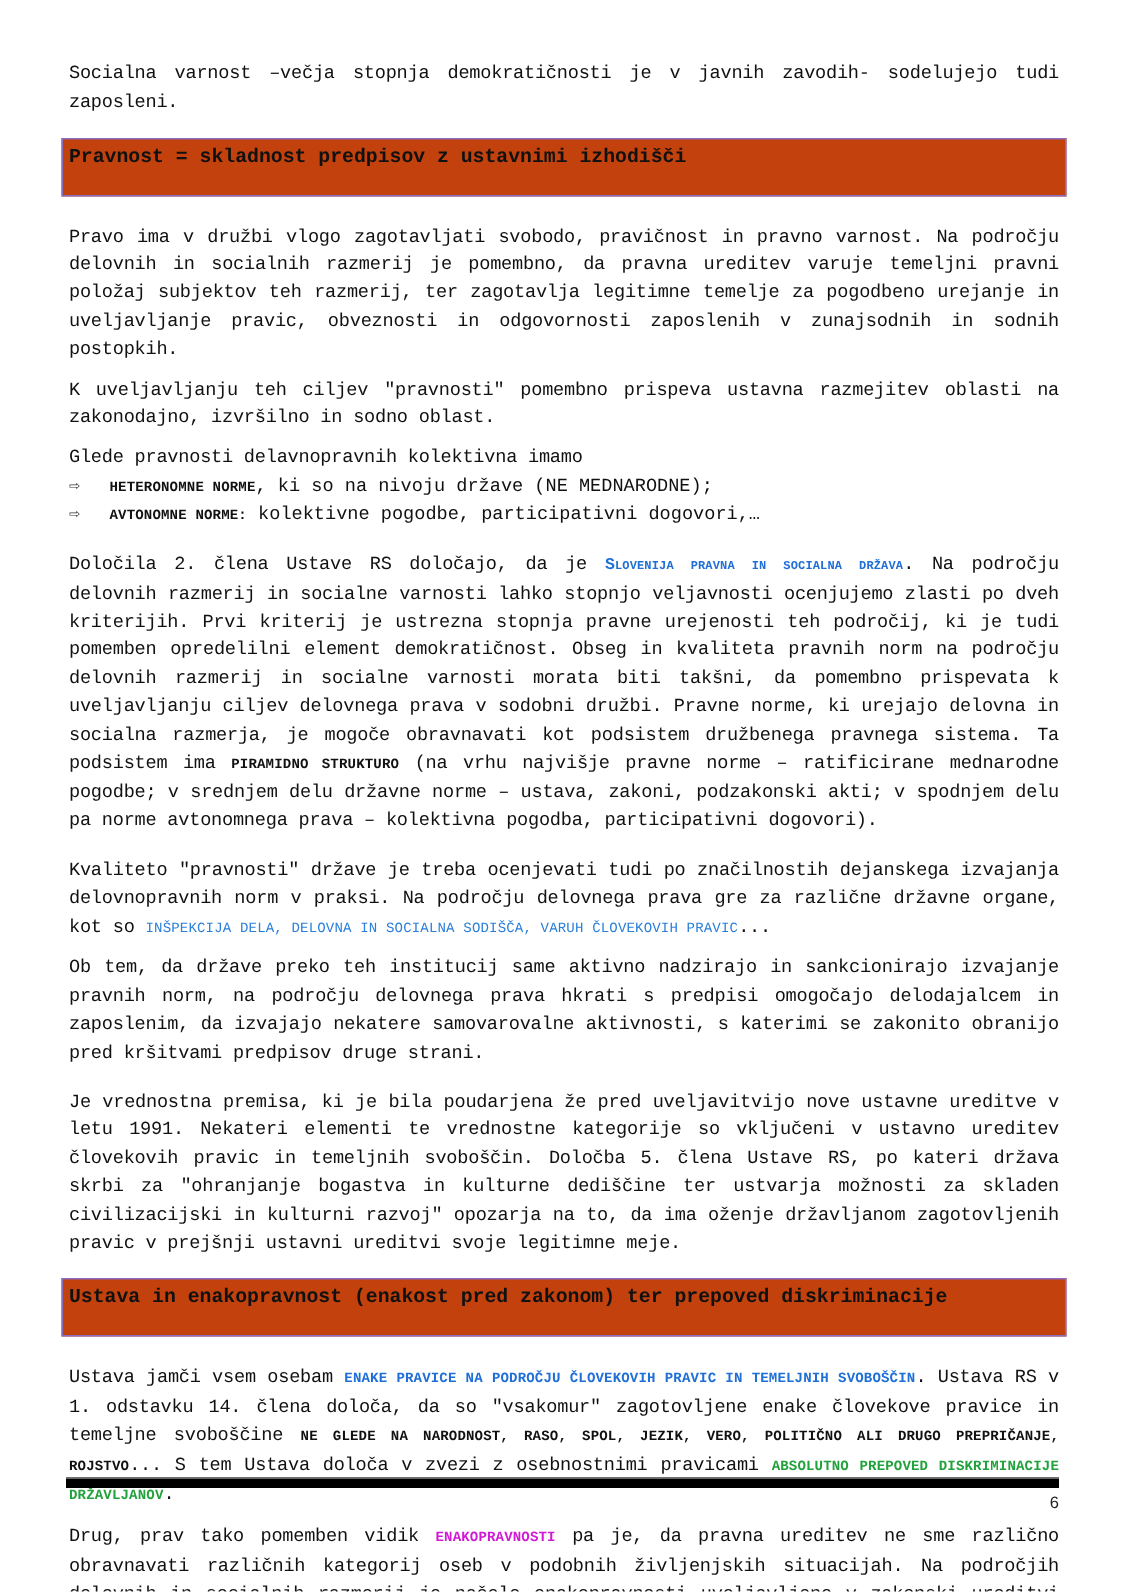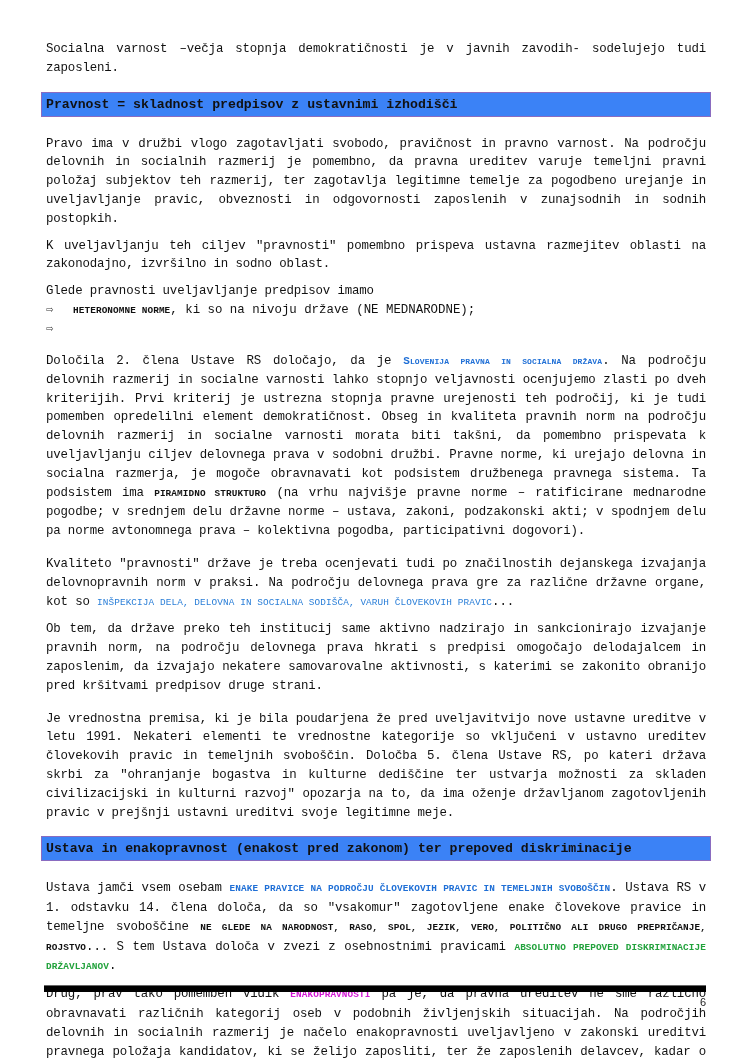--- a/index.html
+++ b/index.html
@@ -7,22 +7,22 @@
     width: 750px; height: 1061px; position: relative; overflow: hidden;
     font-family: "Liberation Sans", sans-serif; color: #111;
   }
   .page { position: absolute; left: 46px; top: 40px; width: 660px; font-family: Liberation Mono, monospace; }
   p {
     margin: 0; font-size: 12.4px; line-height: 18.8px; text-align: justify;
     letter-spacing: -0.15px;
   }
   .gap { height: 8px; }
   .head {
-    background: #3b82f6; border: 1px solid #8a6cc0;
-    padding: 2px 6px 2px 4px; margin: 0 -5px 0 -5px;
+    background: #c2410c; border: 1px solid #8a6cc0;
+    padding: 2px 6px 16px 4px; margin: 0 -5px 0 -5px;
     font-weight: bold; font-size: 13.2px; line-height: 19px; color: #111;
   }
   .sec { margin-top: 14px; }
   .sec .head + p, .sec .head + .para { margin-top: 18px; }
   .sc { font-size: 9.4px; font-weight: bold; letter-spacing: 0.1px; }
   .blue { color: #1f6fd6; }
   .blue-light { color: #2b7fd8; font-weight: normal; }
   .green { color: #22a23c; }
   .magenta { color: #d11ad4; }
   .dark { color: #111; }
@@ -44,28 +44,29 @@
 <div class="page">
 
   <p>Socialna varnost –večja stopnja demokratičnosti je v javnih zavodih- sodelujejo tudi zaposleni.</p>
 
   <div class="sec">
     <div class="head">Pravnost = skladnost predpisov z ustavnimi izhodišči</div>
     <p>Pravo ima v družbi vlogo zagotavljati svobodo, pravičnost in pravno varnost. Na področju delovnih in socialnih razmerij je pomembno, da pravna ureditev varuje temeljni pravni položaj subjektov teh razmerij, ter zagotavlja legitimne temelje za pogodbeno urejanje in uveljavljanje pravic, obveznosti in odgovornosti zaposlenih v zunajsodnih in sodnih postopkih.</p>
     <div class="gap"></div>
     <p>K uveljavljanju teh ciljev "pravnosti" pomembno prispeva ustavna razmejitev oblasti na zakonodajno, izvršilno in sodno oblast.</p>
     <div class="gap"></div>
-    <p>Glede pravnosti uveljavljanje predpisov imamo</p>
+    <p>Glede pravnosti delavnopravnih kolektivna imamo</p>
     <ul class="list">
       <li>
         <span class="arrow">⇨</span>
         <span><span class="sc dark">HETERONOMNE NORME</span><span>, ki so na nivoju države (NE MEDNARODNE);</span></span>
       </li>
       <li>
         <span class="arrow">⇨</span>
+        <span><span class="sc dark">AVTONOMNE NORME:</span><span> kolektivne pogodbe, participativni dogovori,…</span></span>
       </li>
     </ul>
   </div>
 
   <div class="sec">
     <p><span>Določila 2. člena Ustave RS določajo, da je </span><span class="sc blue" style="font-variant: small-caps; font-size:11px; text-transform:none;">Slovenija pravna in socialna država</span><span>. Na področju delovnih razmerij in socialne varnosti lahko stopnjo veljavnosti ocenjujemo zlasti po dveh kriterijih. Prvi kriterij je ustrezna stopnja pravne urejenosti teh področij, ki je tudi pomemben opredelilni element demokratičnost. Obseg in kvaliteta pravnih norm na področju delovnih razmerij in socialne varnosti morata biti takšni, da pomembno prispevata k uveljavljanju ciljev delovnega prava v sodobni družbi. Pravne norme, ki urejajo delovna in socialna razmerja, je mogoče obravnavati kot podsistem družbenega pravnega sistema. Ta podsistem ima </span><span class="sc dark">PIRAMIDNO STRUKTURO</span><span> (na vrhu najvišje pravne norme – ratificirane mednarodne pogodbe; v srednjem delu državne norme – ustava, zakoni, podzakonski akti; v spodnjem delu pa norme avtonomnega prava – kolektivna pogodba, participativni dogovori).</span></p>
   </div>
 
   <div class="sec">
     <p><span>Kvaliteto "pravnosti" države je treba ocenjevati tudi po značilnostih dejanskega izvajanja delovnopravnih norm v praksi. Na področju delovnega prava gre za različne državne organe, kot so </span><span class="sc blue-light">INŠPEKCIJA DELA</span><span class="sc blue-light">, </span><span class="sc blue-light">DELOVNA IN SOCIALNA SODIŠČA, VARUH ČLOVEKOVIH PRAVIC</span><span>...</span></p>

